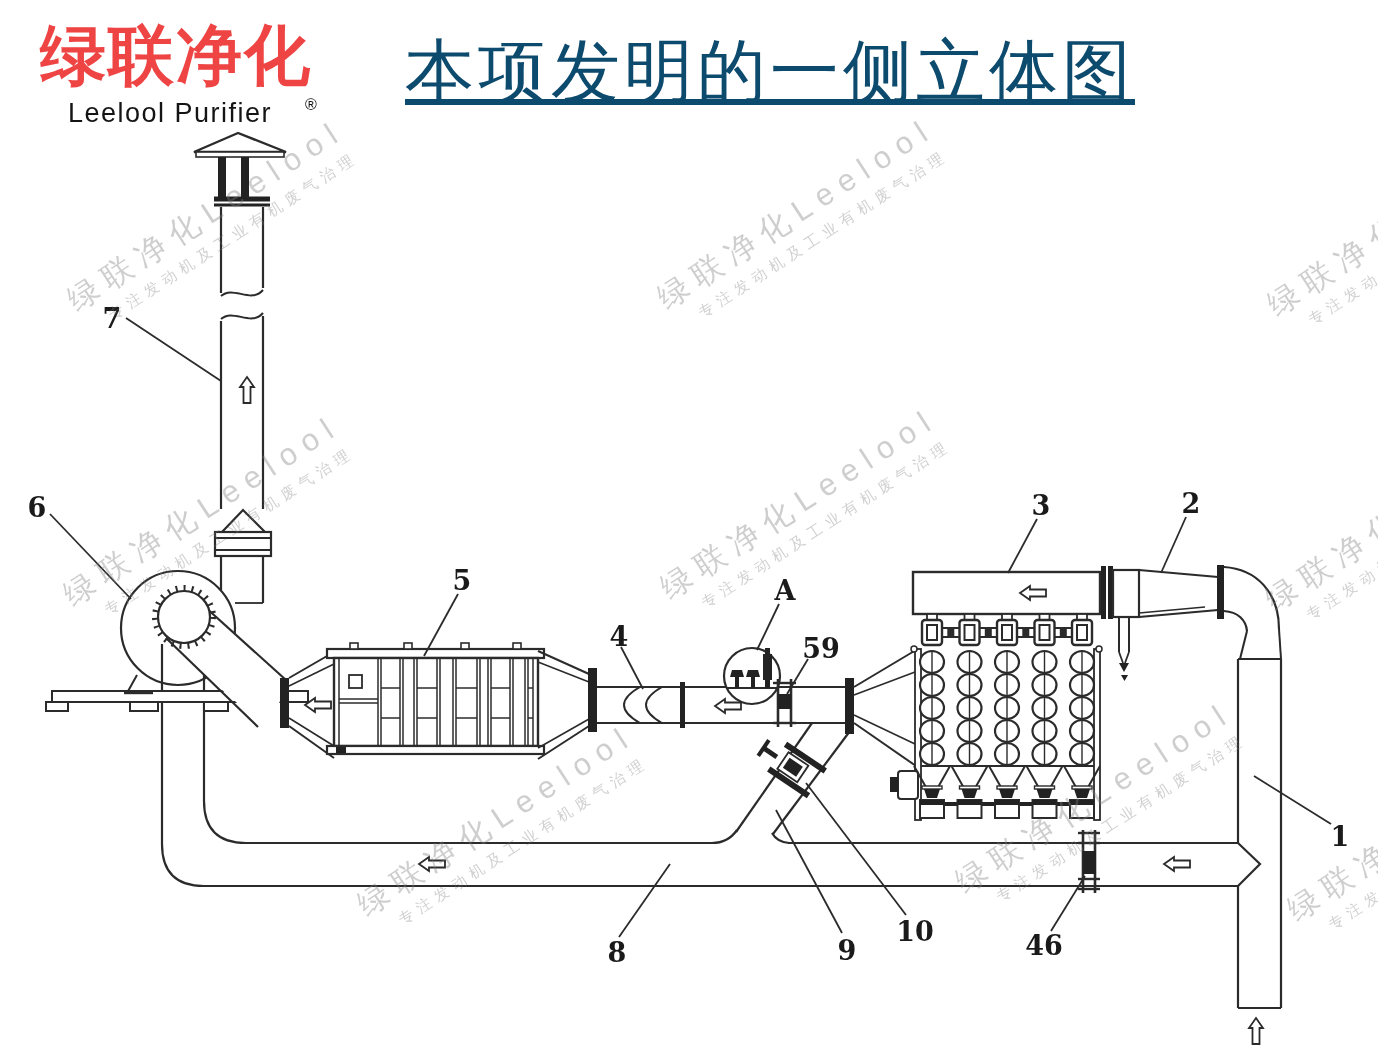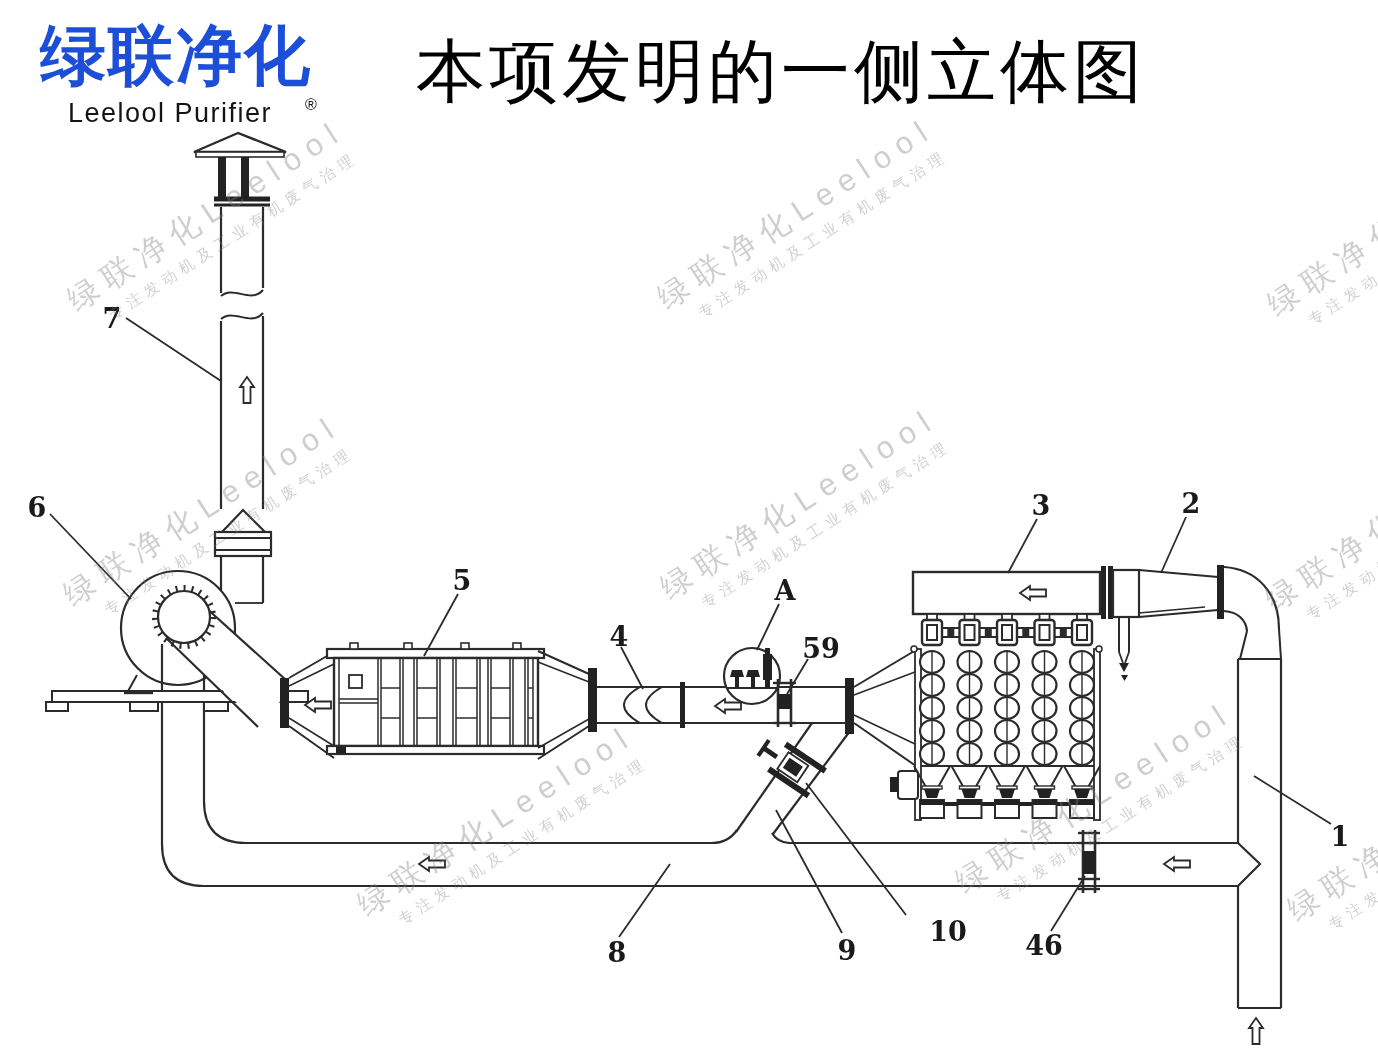--- a/index.html
+++ b/index.html
@@ -1,27 +1,27 @@
 <!DOCTYPE html>
 <html><head>
 <meta charset="utf-8">
 <style>
   html,body{margin:0;padding:0;background:#ffffff;}
   #page{position:relative;width:1378px;height:1050px;background:#fff;overflow:hidden;
         font-family:"Liberation Sans","DejaVu Sans",sans-serif;}
   
   #logo-cn{position:absolute;left:40px;top:22px;font-size:66px;font-weight:900;
-           letter-spacing:2px;color:#1d4ed8;line-height:1;
+           letter-spacing:2px;color:#ef4444;line-height:1;
            font-family:"Liberation Sans","DejaVu Sans",sans-serif;}
   #logo-en{position:absolute;left:44px;top:100px;font-size:27px;font-weight:500;
            letter-spacing:1.5px;color:#141414;line-height:1;margin-left:24px;}
   #logo-reg{position:absolute;left:305px;top:96px;font-size:16px;color:#141414;}
-  #page-title{position:absolute;left:416px;top:36px;font-size:69px;font-weight:500;
-           letter-spacing:4px;color:#000000;line-height:1.05;white-space:nowrap;
-           font-family:"Liberation Serif","DejaVu Serif",serif;}
+  #page-title{position:absolute;left:405px;top:36px;font-size:69px;font-weight:500;
+           letter-spacing:4px;color:#0c4a6e;line-height:1.05;white-space:nowrap;
+           font-family:"Liberation Serif","DejaVu Serif",serif;text-decoration:underline;}
   
   #diagram-svg{position:absolute;left:0;top:0;width:1378px;height:1050px;}
   
   .part-label{position:absolute;transform:translate(-50%,-50%);
            font-family:"DejaVu Serif","Liberation Serif",serif;
            font-weight:700;font-size:27px;color:#1a1a1a;line-height:1;white-space:nowrap;}
   
   .wm{position:absolute;transform:rotate(-33deg);transform-origin:0 0;
       pointer-events:none;white-space:nowrap;}
   .wm-l1{font-size:31px;letter-spacing:9px;color:rgba(125,125,125,0.38);line-height:1;}
@@ -333,21 +333,21 @@
 
   <div class="part-label" style="left:1340px;top:836px">1</div>
   <div class="part-label" style="left:1191px;top:503px">2</div>
   <div class="part-label" style="left:1041px;top:505px">3</div>
   <div class="part-label" style="left:619px;top:636px">4</div>
   <div class="part-label" style="left:462px;top:580px">5</div>
   <div class="part-label" style="left:37px;top:507px">6</div>
   <div class="part-label" style="left:112px;top:318px">7</div>
   <div class="part-label" style="left:617px;top:952px">8</div>
   <div class="part-label" style="left:847px;top:950px">9</div>
-  <div class="part-label" style="left:948px;top:931px">10</div>
+  <div class="part-label" style="left:915px;top:931px">10</div>
   <div class="part-label" style="left:821px;top:648px">59</div>
   <div class="part-label" style="left:1044px;top:945px">46</div>
   <div class="part-label" style="left:785px;top:590px">A</div>
 
   <div class="wm" style="left:62px;top:290px">
     <div class="wm-l1">绿联净化Leelool</div>
       <div class="wm-l2">专注发动机及工业有机废气治理</div>
     </div>
   <div class="wm" style="left:652px;top:288px">
     <div class="wm-l1">绿联净化Leelool</div>

